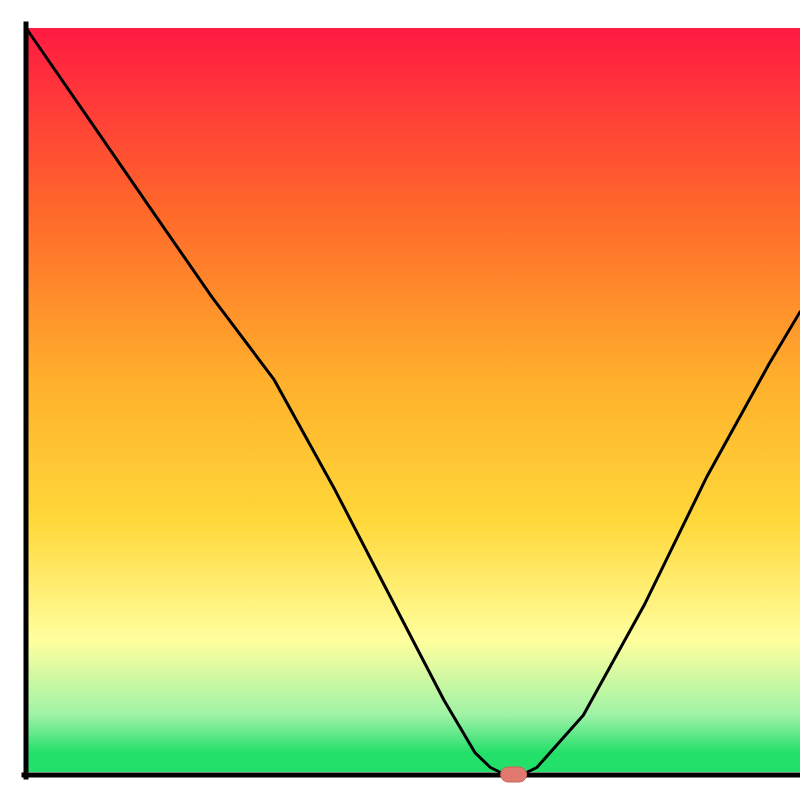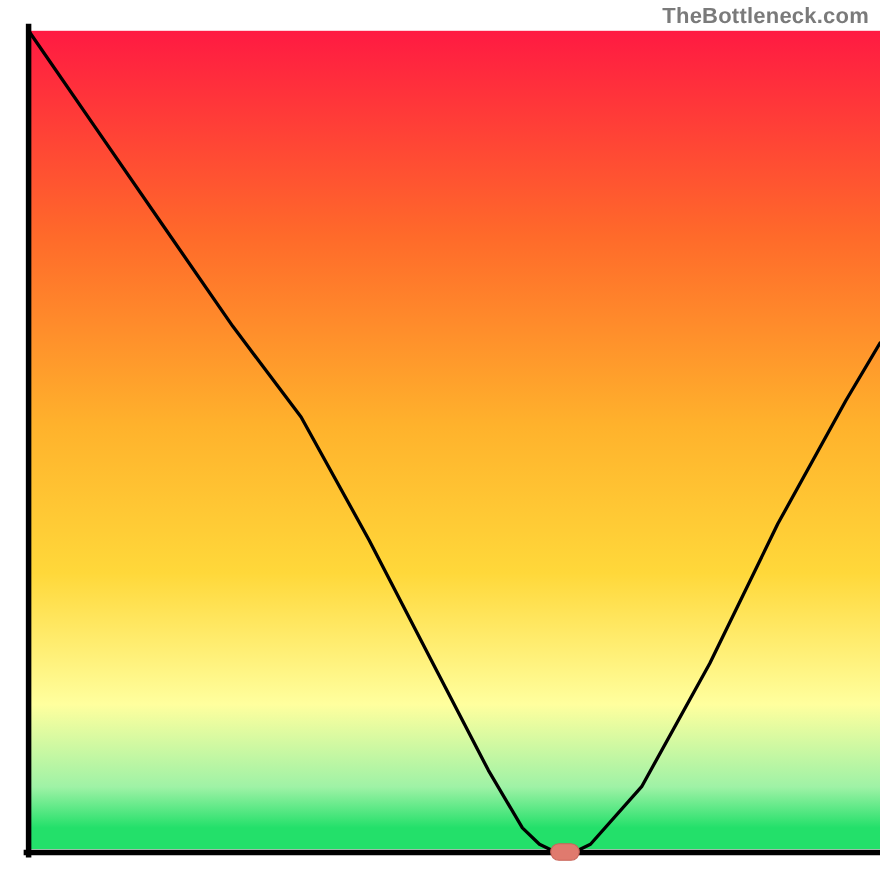--- a/index.html
+++ b/index.html
@@ -30,21 +30,20 @@
   svg.chart {
     position: absolute;
     top: 0;
     left: 0;
   }
 </style>
 </head>
 <body>
 
 <div class="chart-outer">
-  <div class="attribution">TheBottleneck.com</div>
 
   <svg class="chart" width="800" height="800" viewBox="0 0 800 800">
     <defs>
 
       <linearGradient id="bg-grad" x1="0" y1="0" x2="0" y2="1">
         <stop id="g0" offset="0%" stop-color="#ff1a42"></stop>
         <stop id="g1" offset="25%" stop-color="#ff6a2a"></stop>
         <stop id="g2" offset="48%" stop-color="#ffb22c"></stop>
         <stop id="g3" offset="66%" stop-color="#ffd83a"></stop>
         <stop id="g4" offset="82%" stop-color="#ffff9e"></stop>

